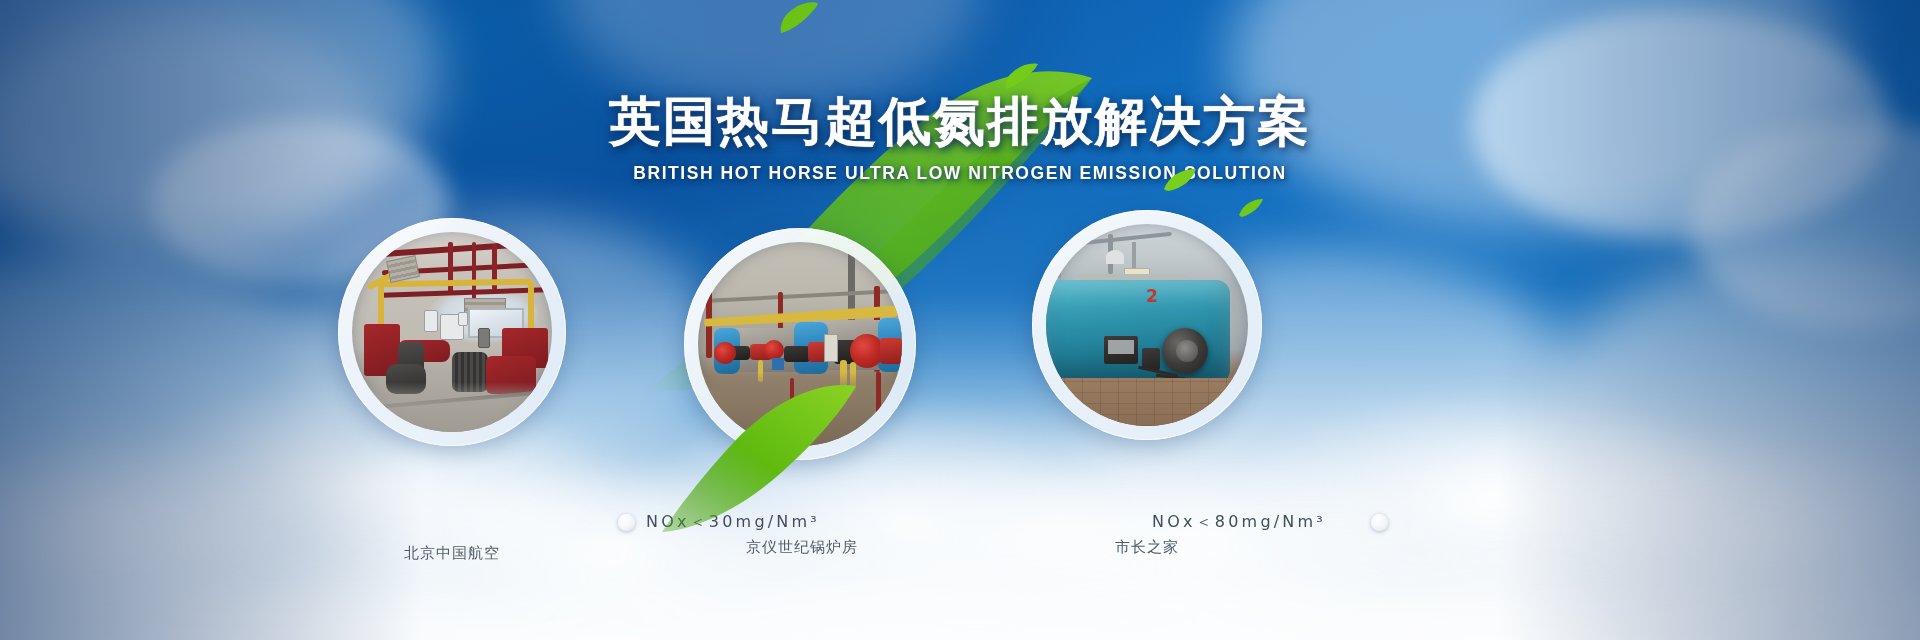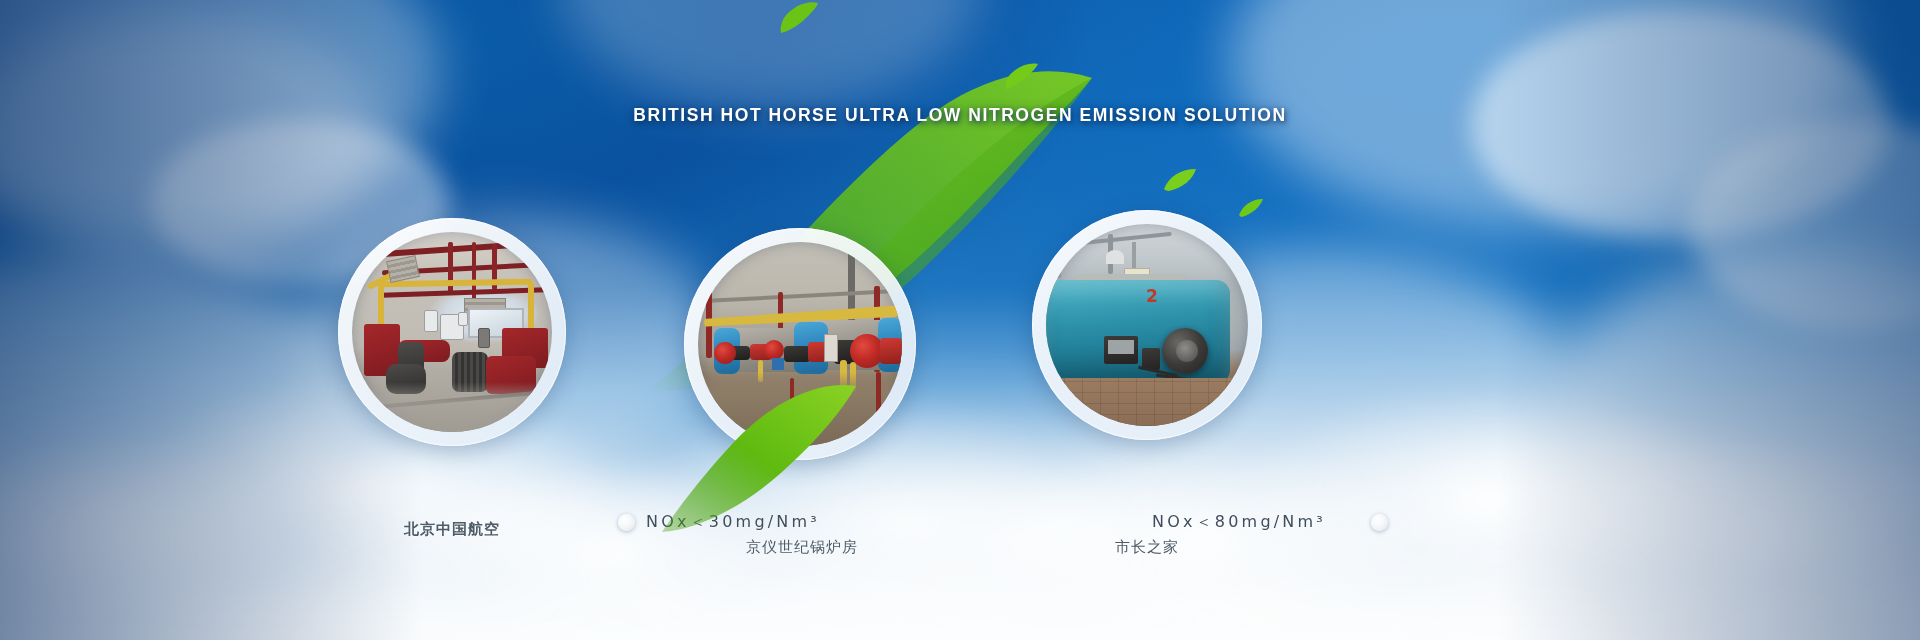--- a/index.html
+++ b/index.html
@@ -213,20 +213,21 @@
   <div class="cloud softer" style="left:300px;   top:215px;  width:420px; height:250px; background:rgba(255,255,255,.34);"></div>
   <div class="cloud softer" style="left:1080px;  top:250px;  width:500px; height:300px; background:rgba(255,255,255,.40);"></div>
   <div class="cloud softer" style="left:1560px;  top:250px;  width:480px; height:300px; background:rgba(255,255,255,.46);"></div>
   <div class="cloud softer" style="left:-160px;  top:250px;  width:520px; height:320px; background:rgba(255,255,255,.46);"></div>
 
   <div class="cloudbank2"></div>
   <div class="cloudbank"></div>
   <div class="sky-vignette"></div>
 
   <div class="title-wrap">
+    <div class="title-cn">英国热马超低氮排放解决方案</div>
     <div class="title-en">BRITISH HOT HORSE ULTRA LOW NITROGEN EMISSION SOLUTION</div>
   </div>
 
   <svg class="leaf leaf-big" viewBox="0 0 460 370" xmlns="http://www.w3.org/2000/svg">
     <defs>
       <linearGradient id="lgBig" x1="0" y1="0" x2="1" y2="1">
         <stop offset="0%" stop-color="#8fd62a"></stop>
         <stop offset="38%" stop-color="#62bd12"></stop>
         <stop offset="72%" stop-color="#3f9e08"></stop>
         <stop offset="100%" stop-color="#2f8606"></stop>
@@ -303,21 +304,21 @@
         <div class="boiler-red" style="left:150px; top:96px;  width:46px; height:40px;"></div>
         <div class="drum-dark" style="left:100px; top:120px; width:36px; height:40px; border-radius:7px;
              background:repeating-linear-gradient(90deg,#4a4947 0 3px,#343331 3px 6px);"></div>
         <div class="boiler-red" style="left:134px; top:124px; width:50px; height:38px; border-radius:6px;"></div>
         <div class="panel" style="left:126px;top:96px; width:12px; height:20px; background:#7c7a76; border-color:#5b5957;"></div>
 
         <div style="position:absolute; left:24px; top:166px; width:160px; height:4px; background:#6d6a64; transform:rotate(-5deg);"></div>
         <div style="position:absolute; left:0; top:150px; width:200px; height:50px;
                     background:linear-gradient(180deg, rgba(178,173,165,0) 0%, rgba(168,163,155,.7) 40%, #a09b93 100%);"></div>
       </div>
-      <div class="cap" style="left:338px; top:520px; width:228px;font-weight:bold;">北京中国航空</div>
+      <div class="cap" style="left:338px; top:544px; width:228px;">北京中国航空</div>
     </div>
 
     <div class="nox" style="left:618px; top:512px;">
       <span class="dot"></span>
       <span class="txt">NOx＜30mg/Nm³</span>
     </div>
 
     <div class="photo-item">
       <div class="photo-ring" style="left:684px; top:228px; width:232px; height:232px;"></div>
       <div class="photo-disc p2" style="left:698px; top:242px; width:204px; height:204px;">

